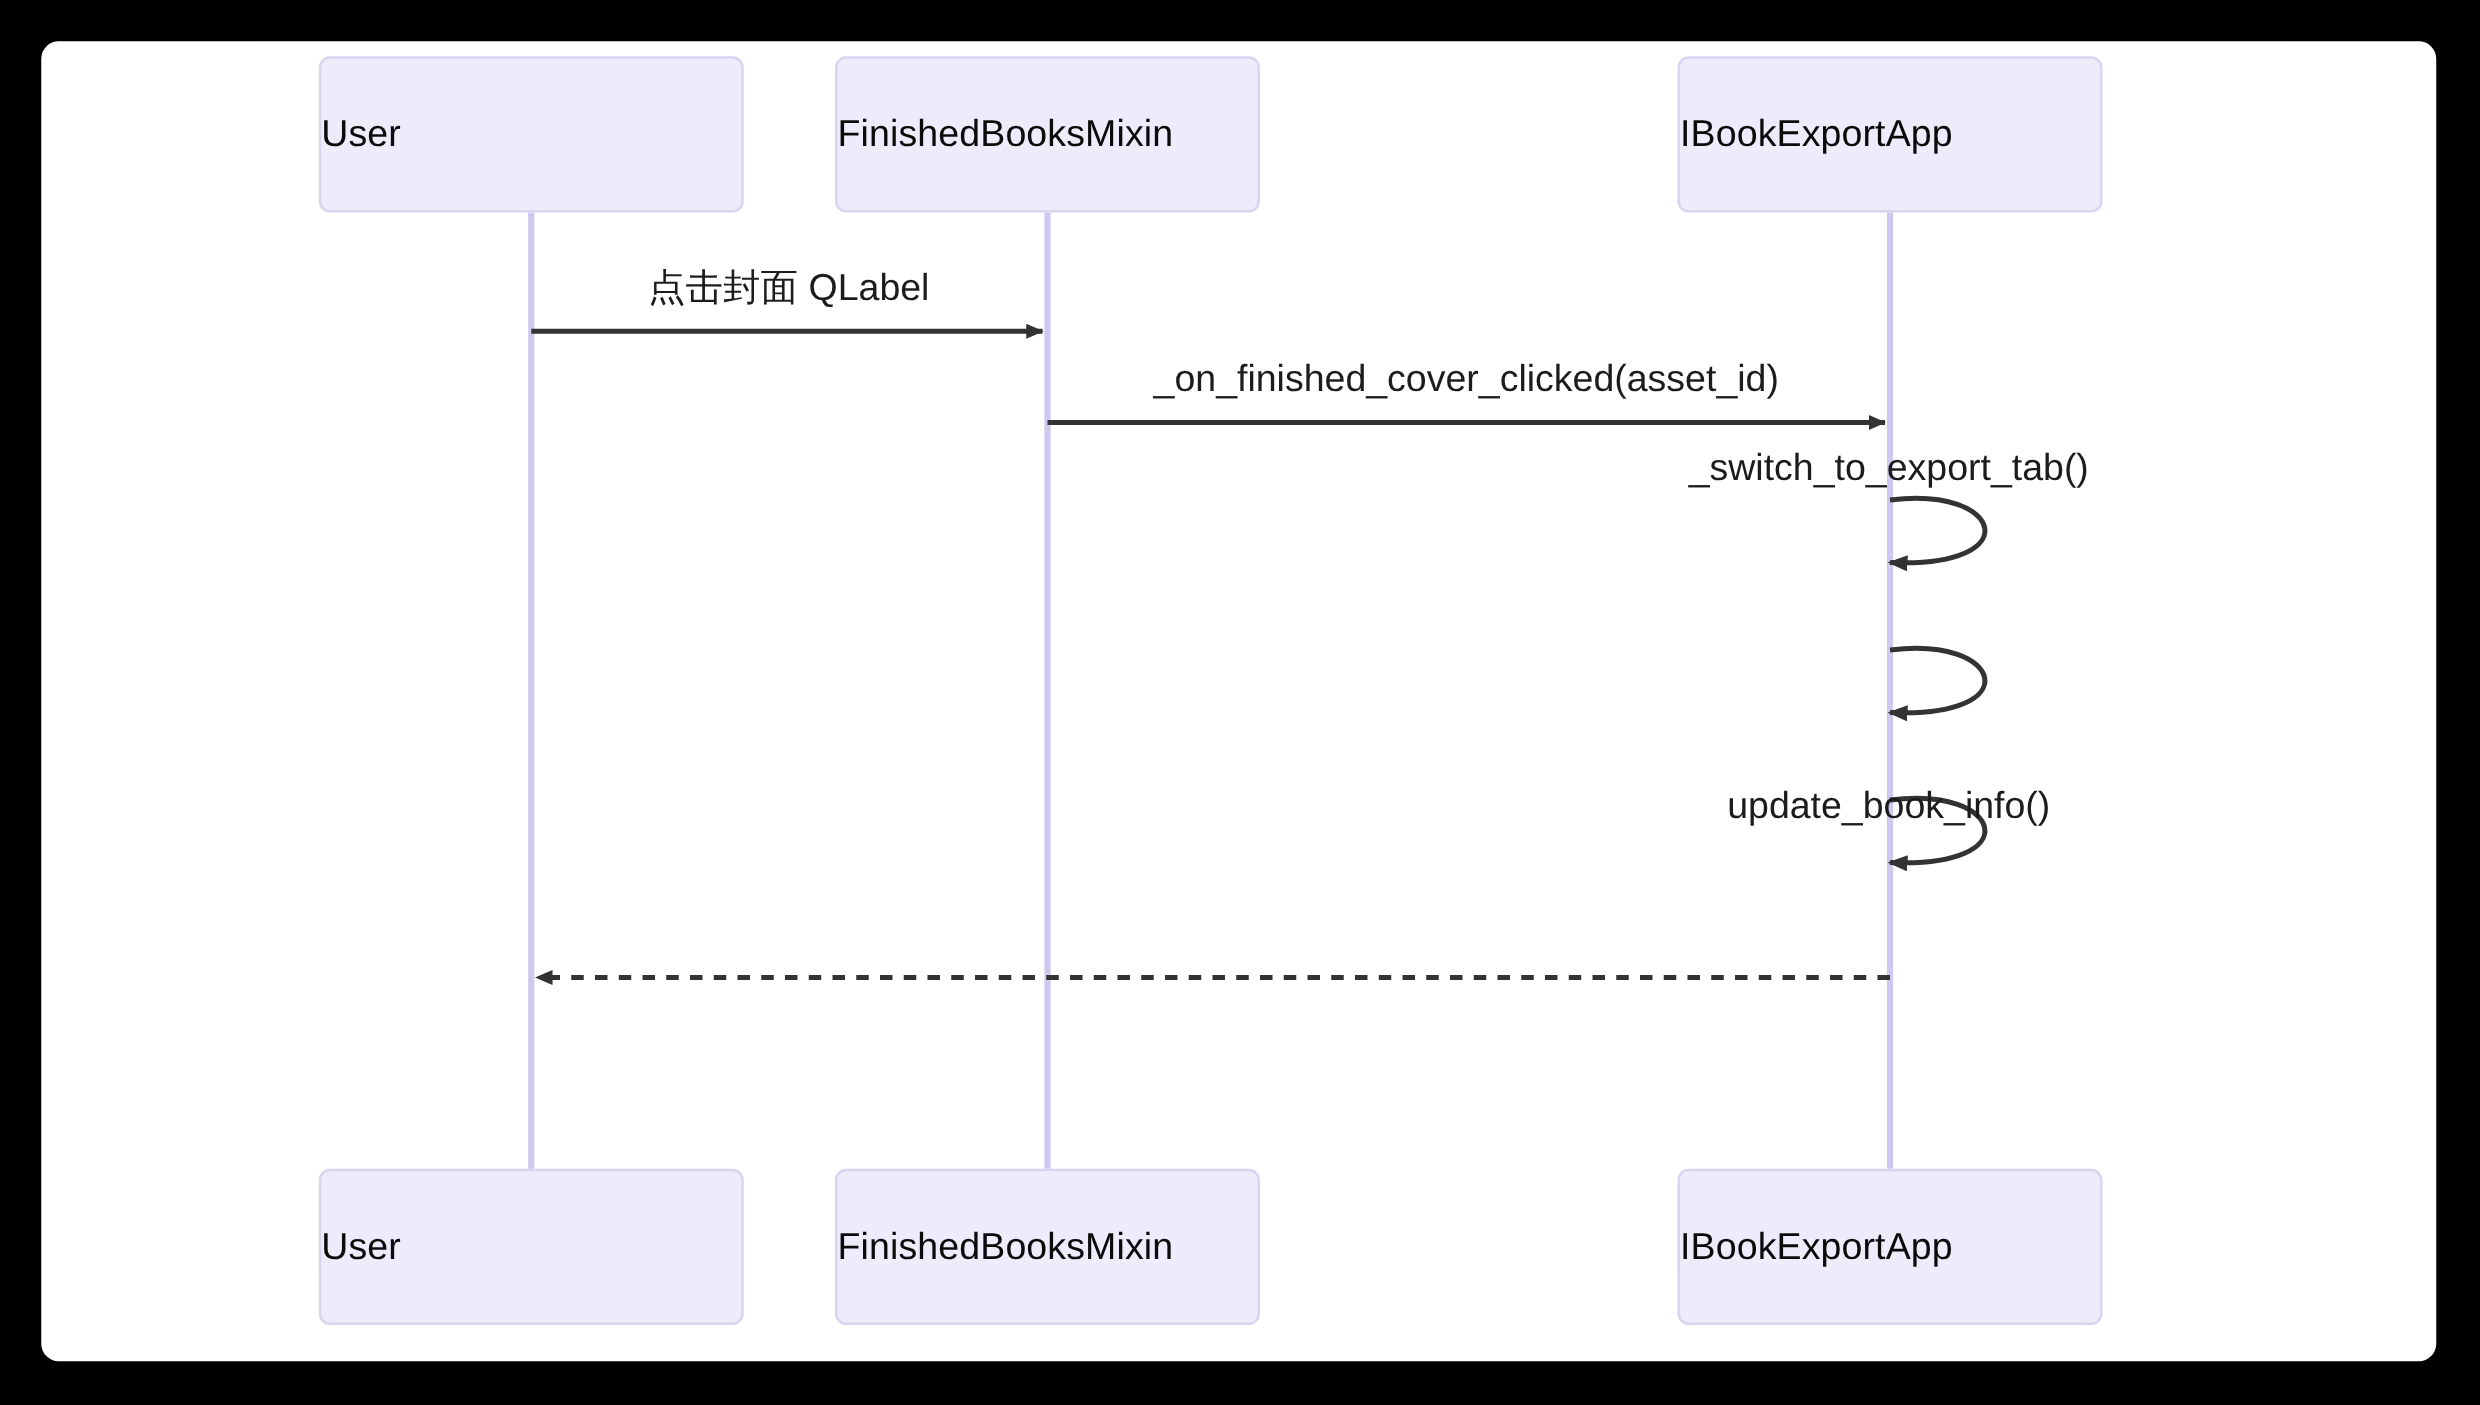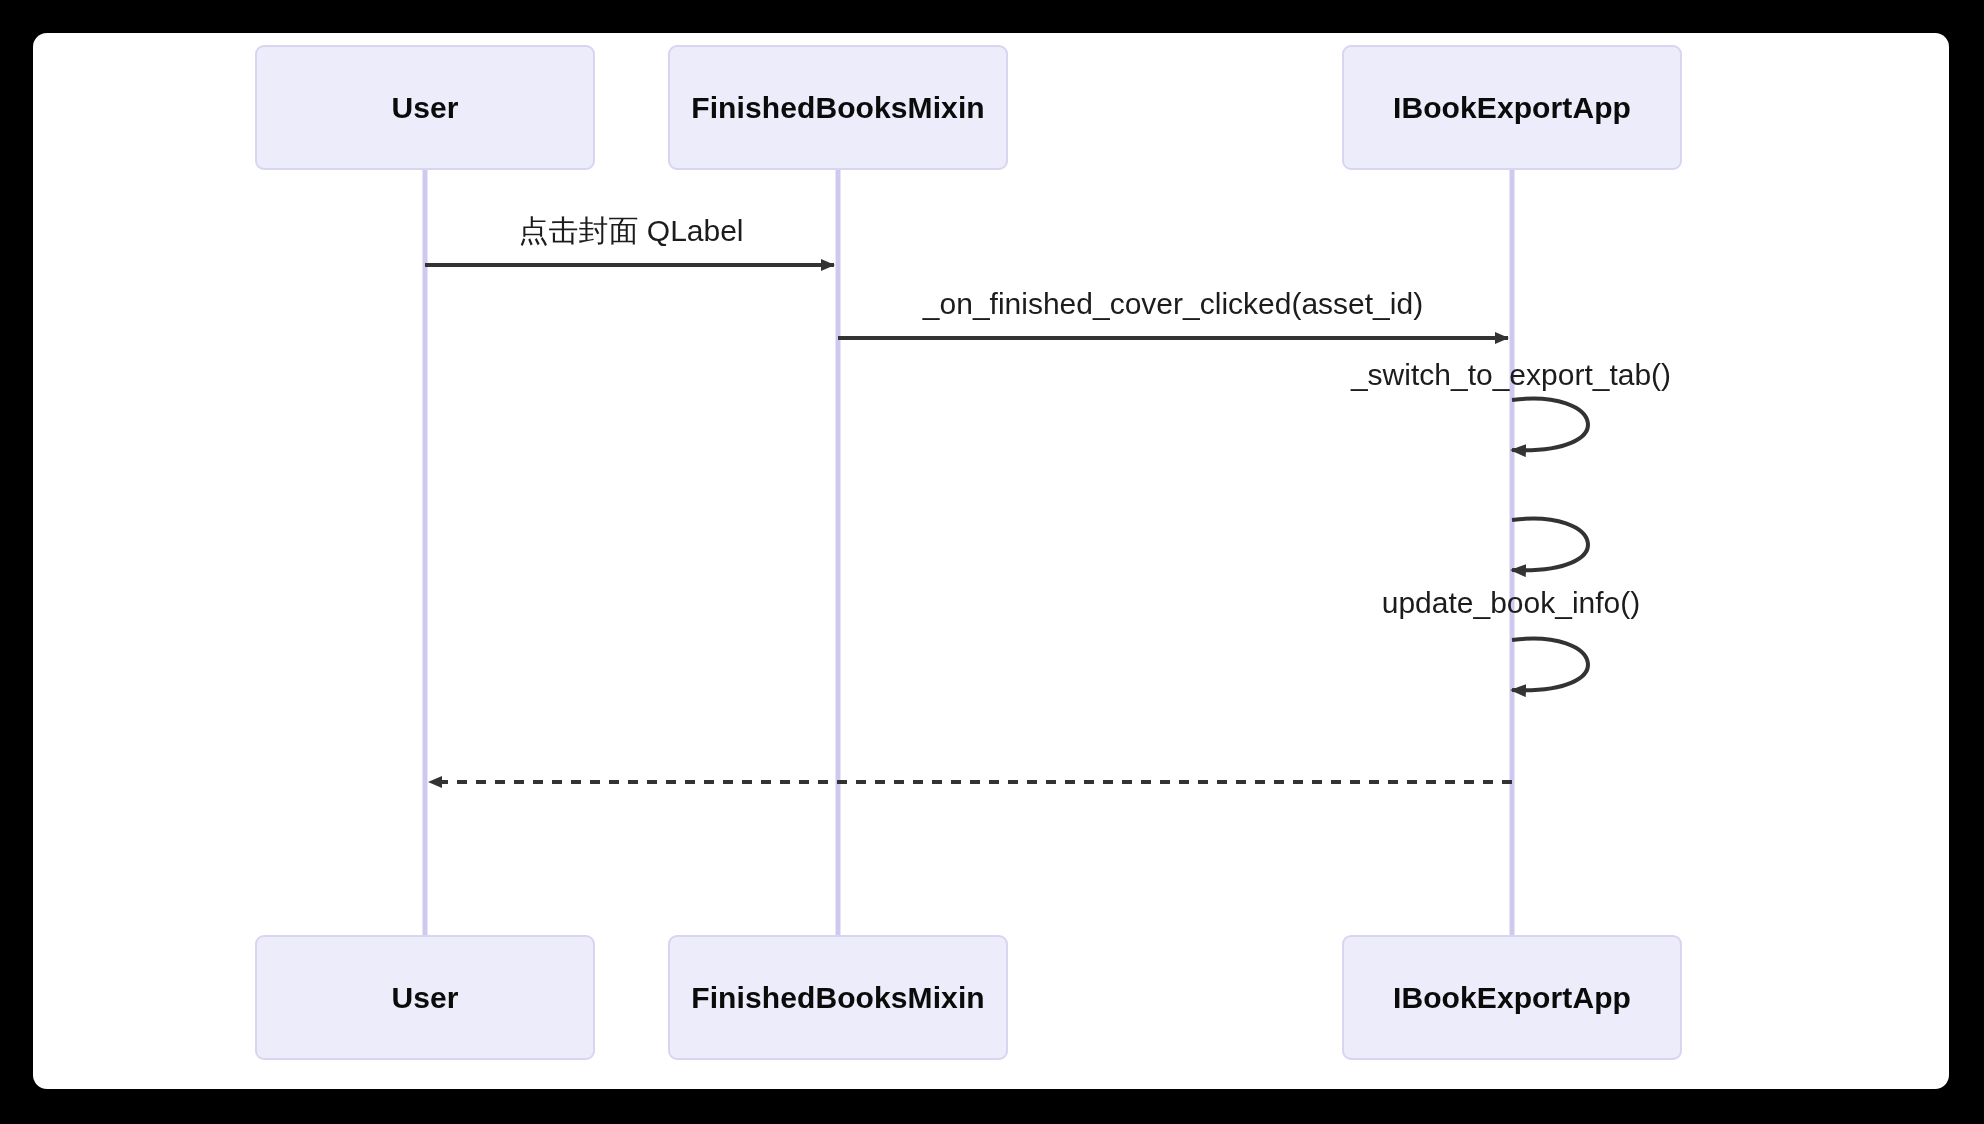--- a/index.html
+++ b/index.html
@@ -40,22 +40,20 @@
   }
 
   .actor-box {
     position: absolute;
     box-sizing: border-box;
     background: #ECECFA;
     border: 2px solid #D9D4F0;
     border-radius: 9px;
     display: flex;
     align-items: center;
-    justify-content: center;
-    font-weight: bold;
   }
 
   .actor-label {
     font-size: 30px;
     color: #0b0b0b;
     font-family: "Liberation Sans", "DejaVu Sans", sans-serif;
     letter-spacing: 0.1px;
     white-space: nowrap;
   }
 
@@ -142,18 +140,18 @@
         <span class="actor-label">IBookExportApp</span>
       </div>
 
       <div class="msg-label" style="left:598px; top:183px;">点击封面 QLabel</div>
 
       <div class="msg-label" style="left:1140px; top:256px;">_on_finished_cover_clicked(asset_id)</div>
 
       <div class="msg-label" style="left:1478px; top:327px;">_switch_to_export_tab()</div>
 
 
-      <div class="msg-label" style="left:1478px; top:555px;">update_book_info()</div>
+      <div class="msg-label" style="left:1478px; top:597px;">update_book_info()</div>
 
 
     </div>
   </div>
 </div>
 
 </body></html>

